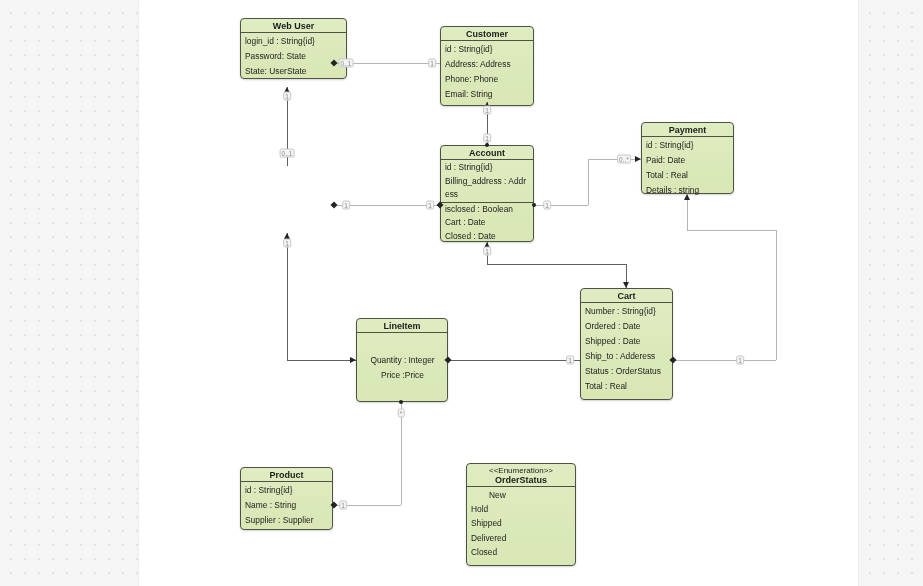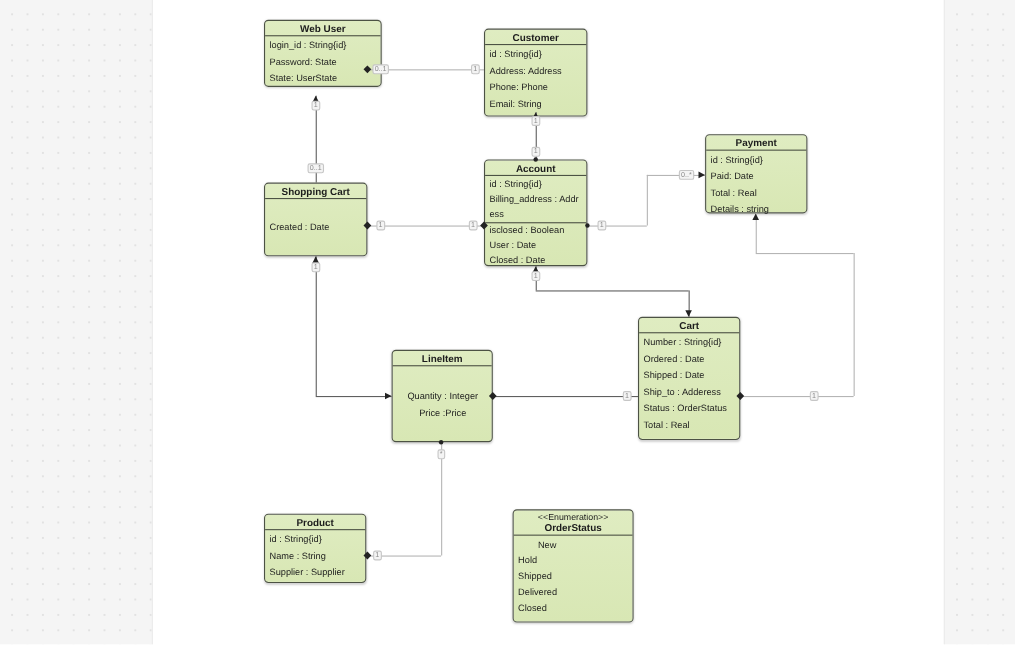--- a/index.html
+++ b/index.html
@@ -81,37 +81,29 @@
         <div class="uml-head">
           <div class="uml-title">Payment</div>
         </div>
         <div class="uml-attrs">
           <div class="uml-attr">id : String{id}</div>
           <div class="uml-attr">Paid: Date</div>
           <div class="uml-attr">Total : Real</div>
           <div class="uml-attr">Details : string</div>
         </div>
       </div>
-      <div class="uml-class" style="left: 240px; top: 166px; width: 94px; height: 67px;">
-        <div class="uml-head">
-          <div class="uml-title">Shopping Cart</div>
-        </div>
-        <div class="uml-attrs" style="padding-top: 18px;">
-          <div class="uml-attr">Created : Date</div>
-        </div>
-      </div>
       <div class="uml-class" style="left: 440px; top: 145px; width: 94px; height: 97px;">
         <div class="uml-head">
           <div class="uml-title">Account</div>
         </div>
         <div class="uml-attrs">
           <div class="uml-attr" style="line-height: 13.5px;">id : String{id}</div>
           <div class="uml-attr" style="line-height: 13.5px;">Billing_address : Address</div>
           <div class="uml-attr rule-above" style="line-height: 13.5px;">isclosed : Boolean</div>
-          <div class="uml-attr" style="line-height: 13.5px;">User : Date</div>
+          <div class="uml-attr" style="line-height: 13.5px;">Cart : Date</div>
           <div class="uml-attr" style="line-height: 13.5px;">Closed : Date</div>
         </div>
       </div>
       <div class="uml-class" style="left: 580px; top: 288px; width: 93px; height: 112px;">
         <div class="uml-head">
           <div class="uml-title">Cart</div>
         </div>
         <div class="uml-attrs">
           <div class="uml-attr">Number : String{id}</div>
           <div class="uml-attr">Ordered : Date</div>

